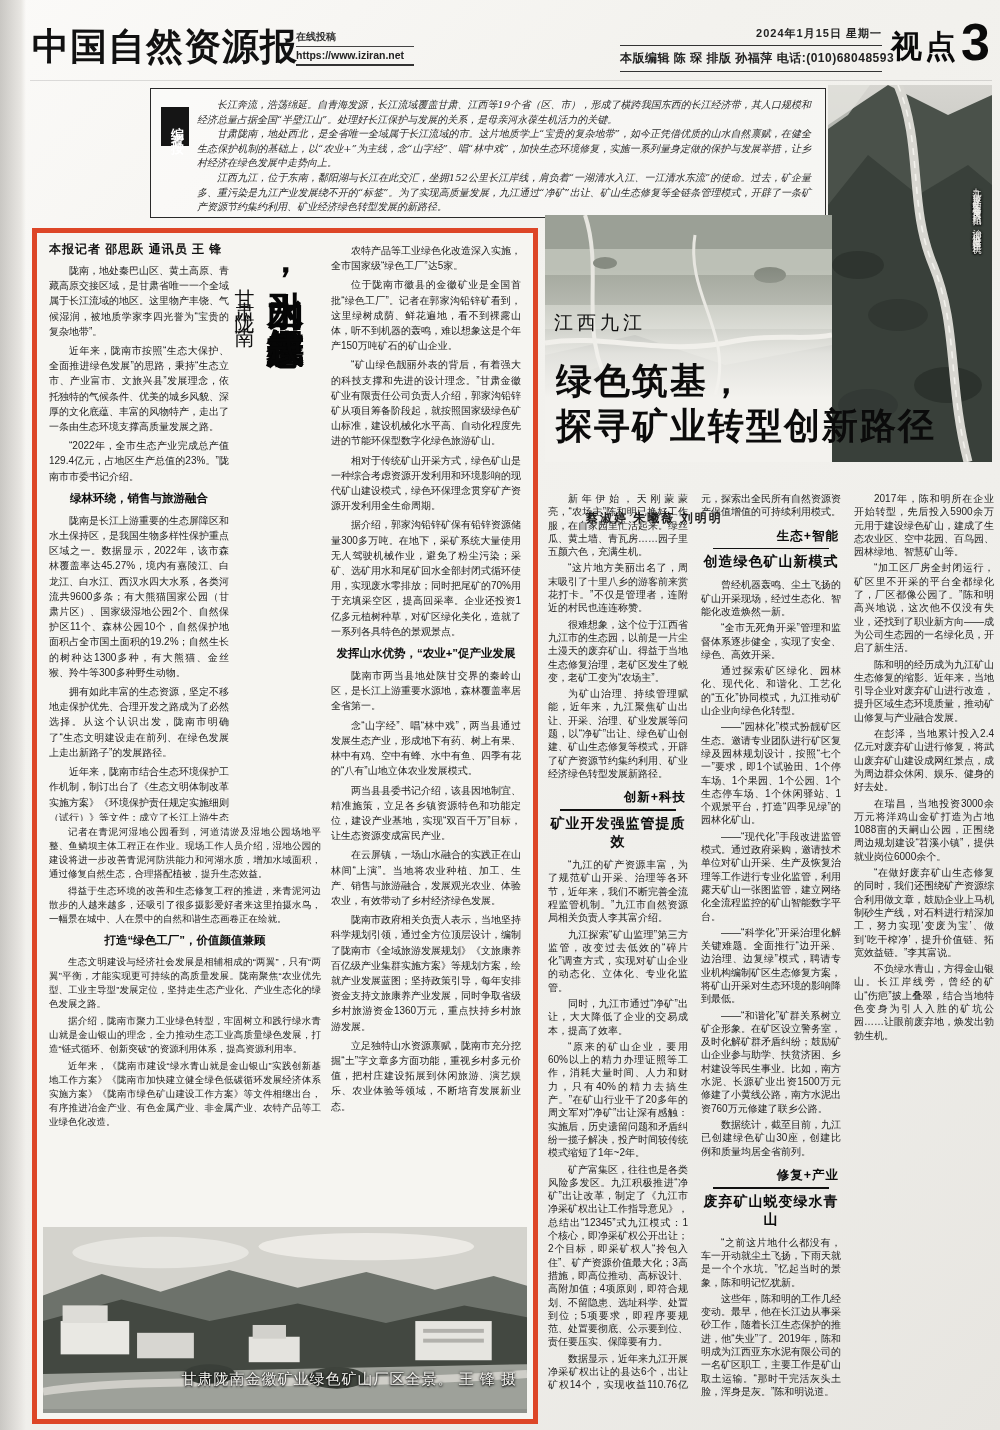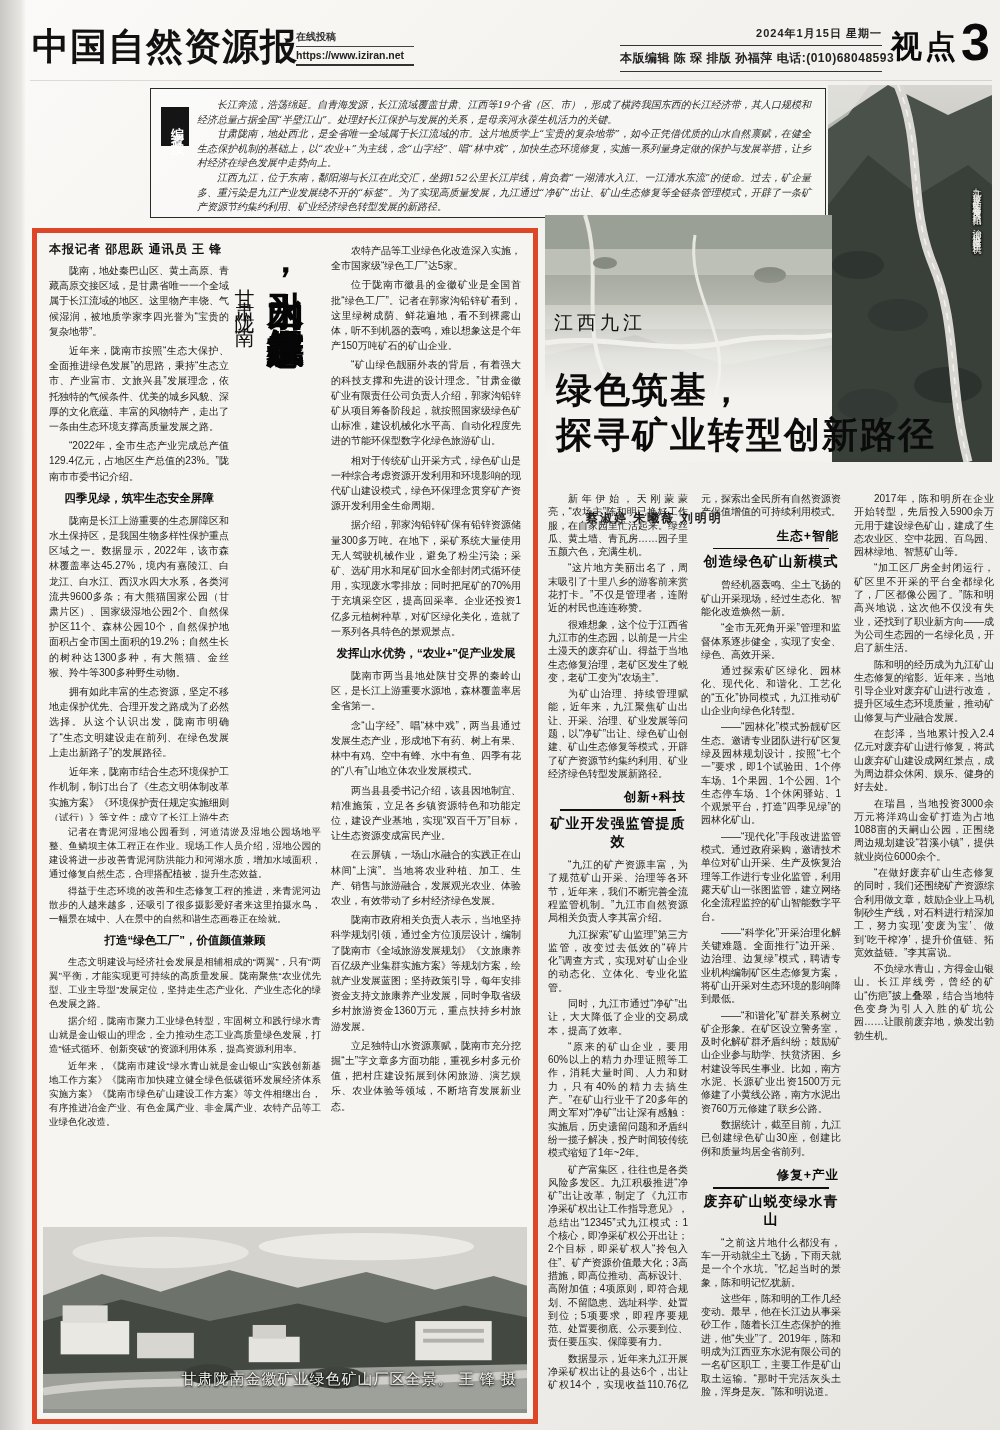--- a/index.html
+++ b/index.html
@@ -63,21 +63,21 @@
     background:linear-gradient(to top,#f3f2ee 26%,rgba(243,242,238,0.82) 44%,rgba(243,242,238,0.25) 62%,transparent 78%);
   }
   .ph-factory{position:absolute;left:6px;right:6px;bottom:6px;height:186px;background:#8e918b;overflow:hidden;}
   .ph-factory .cap{
     position:absolute;right:10px;bottom:24px;color:#f4f4f0;font-size:15px;letter-spacing:1px;
     text-shadow:0 0 3px #000,0 1px 2px #000;
   }
   
   .ra-kicker{position:absolute;left:554px;top:310px;font-size:19px;letter-spacing:4px;color:#111;z-index:5;
     font-family:"DejaVu Serif","Liberation Serif",serif;}
-  .ra-headline{position:absolute;left:556px;top:367px;z-index:5;font-weight:900;color:#0b0b0b;
+  .ra-headline{position:absolute;left:556px;top:358px;z-index:5;font-weight:900;color:#0b0b0b;
     font-size:36px;line-height:45px;letter-spacing:2px;}
   .ra-byline{position:absolute;left:586px;top:462px;font-size:12px;font-weight:bold;letter-spacing:2px;z-index:5;margin-top:48px;}
   .ra-cols{
     position:absolute;left:548px;top:492px;width:446px;height:922px;
     column-count:3;column-gap:13px;column-fill:auto;overflow:hidden;
   }
   .para{margin:0 0 3px;font-size:10px;line-height:13.4px;text-align:justify;text-indent:2em;color:#222;}
   .ra-cols .para{line-height:13.3px;}
   .sec-head{text-align:center;margin:9px 2px 7px;break-inside:avoid;}
   .sec-tag{font-size:12.5px;font-weight:bold;letter-spacing:1px;color:#0d0d0d;text-align:right;}
@@ -231,21 +231,21 @@
 
   <div class="red-box">
     <div class="lg-top">
       <div class="lg-left">
         <div class="la-byline">本报记者 邵思跃  通讯员 王 锋</div>
         <div class="lg-main">
           <div class="la-colA">
               <p class="para">陇南，地处秦巴山区、黄土高原、青藏高原交接区域，是甘肃省唯一一个全域属于长江流域的地区。这里物产丰饶、气候湿润，被地质学家李四光誉为“宝贵的复杂地带”。</p>
               <p class="para">近年来，陇南市按照“生态大保护、全面推进绿色发展”的思路，秉持“生态立市、产业富市、文旅兴县”发展理念，依托独特的气候条件、优美的城乡风貌、深厚的文化底蕴、丰富的风物特产，走出了一条由生态环境支撑高质量发展之路。</p>
               <p class="para">“2022年，全市生态产业完成总产值129.4亿元，占地区生产总值的23%。”陇南市市委书记介绍。</p>
-              <p class="col-subhead">四季见绿，筑牢生态安全屏障</p>
+              <p class="col-subhead">绿林环绕，销售与旅游融合</p>
               <p class="para">陇南是长江上游重要的生态屏障区和水土保持区，是我国生物多样性保护重点区域之一。数据显示，2022年，该市森林覆盖率达45.27%，境内有嘉陵江、白龙江、白水江、西汉水四大水系，各类河流共9600多条；有大熊猫国家公园（甘肃片区）、国家级湿地公园2个、自然保护区11个、森林公园10个，自然保护地面积占全市国土面积的19.2%；自然生长的树种达1300多种，有大熊猫、金丝猴、羚牛等300多种野生动物。</p>
               <p class="para">拥有如此丰富的生态资源，坚定不移地走保护优先、合理开发之路成为了必然选择。从这个认识出发，陇南市明确了“生态文明建设走在前列、在绿色发展上走出新路子”的发展路径。</p>
               <p class="para">近年来，陇南市结合生态环境保护工作机制，制订出台了《生态文明体制改革实施方案》《环境保护责任规定实施细则（试行）》等文件；成立了长江上游生态屏障安全和保护协调办公室；加快生态环境修复，全力实施天然林保护、退耕还林、公益林建设、自然保护区建设等生态工程……一系列量身定做的生态保护举措为陇南注入新的生机与活力。</p>
             </div>
           <div class="la-strip">
             <div class="la-kicker">甘肃陇南</div>
             <div class="la-headline">山水为引，求解生态产业成长模式</div>
           </div>
         </div>
         <div class="la-wide">

